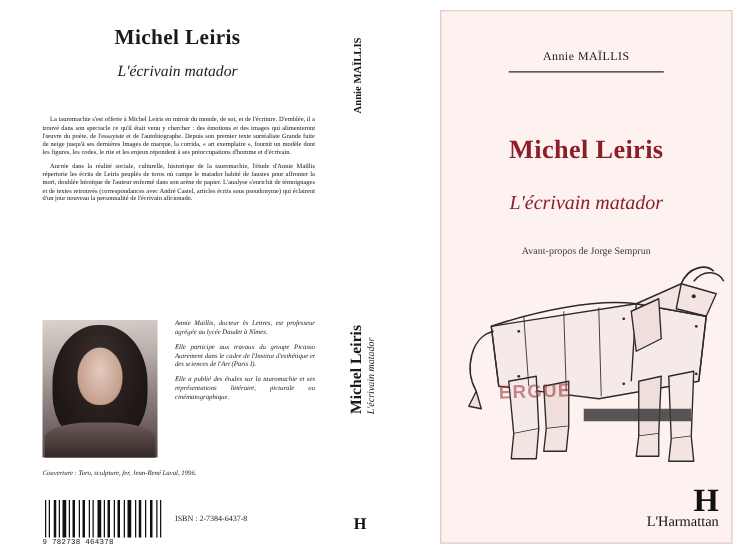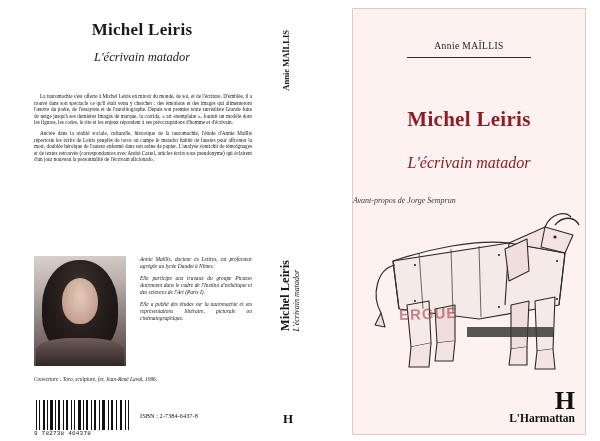--- a/index.html
+++ b/index.html
@@ -54,32 +54,32 @@
   #front-cover{position:absolute;left:352px;top:8px;width:232px;height:425px;
     background:#fdf2f0;border:1px solid #e3c9c6;}
   #front-author{position:absolute;left:0;top:32px;width:232px;text-align:center;
     font-size:9.5px;letter-spacing:.4px;}
   #front-rule{position:absolute;left:54px;top:48px;width:124px;height:1px;background:#2b2b2b;}
 
   #front-title{position:absolute;left:0;top:98px;width:232px;text-align:center;
     font-size:21px;font-weight:700;color:#8d1d26;letter-spacing:.3px;}
   #front-subtitle{position:absolute;left:0;top:145px;width:232px;text-align:center;
     font-size:16px;font-style:italic;color:#8d1d26;}
-  #front-preface{position:absolute;left:0;top:187px;width:232px;text-align:left;
-    font-size:8px;font-style:italic;color:#3a3a3a;}
+  #front-preface{position:absolute;left:0;top:187px;width:232px;text-align:center;
+    font-size:8px;color:#3a3a3a;}
 
   
   #bull{position:absolute;left:6px;top:200px;width:226px;height:180px;}
   #bull svg{display:block;}
   #bull-stamp{position:absolute;left:40px;top:96px;font-size:15px;font-weight:700;color:#9c2f33;
     opacity:.55;letter-spacing:1px;transform:rotate(-2deg);font-family:"Liberation Sans",sans-serif;}
 
   #harmattan{position:absolute;right:10px;bottom:10px;text-align:right;}
   #harmattan .logo{font-size:26px;font-weight:700;line-height:26px;color:#111;}
-  #harmattan .name{font-size:11.5px;color:#111;margin-top:-2px;font-weight:bold;}
+  #harmattan .name{font-size:11.5px;color:#111;margin-top:-2px;}
 </style>
 </head>
 <body>
 
 <div id="cover">
 
   <div id="back-cover">
 
     <div id="back-title">Michel Leiris</div>
     <div id="back-subtitle">L'écrivain matador</div>

